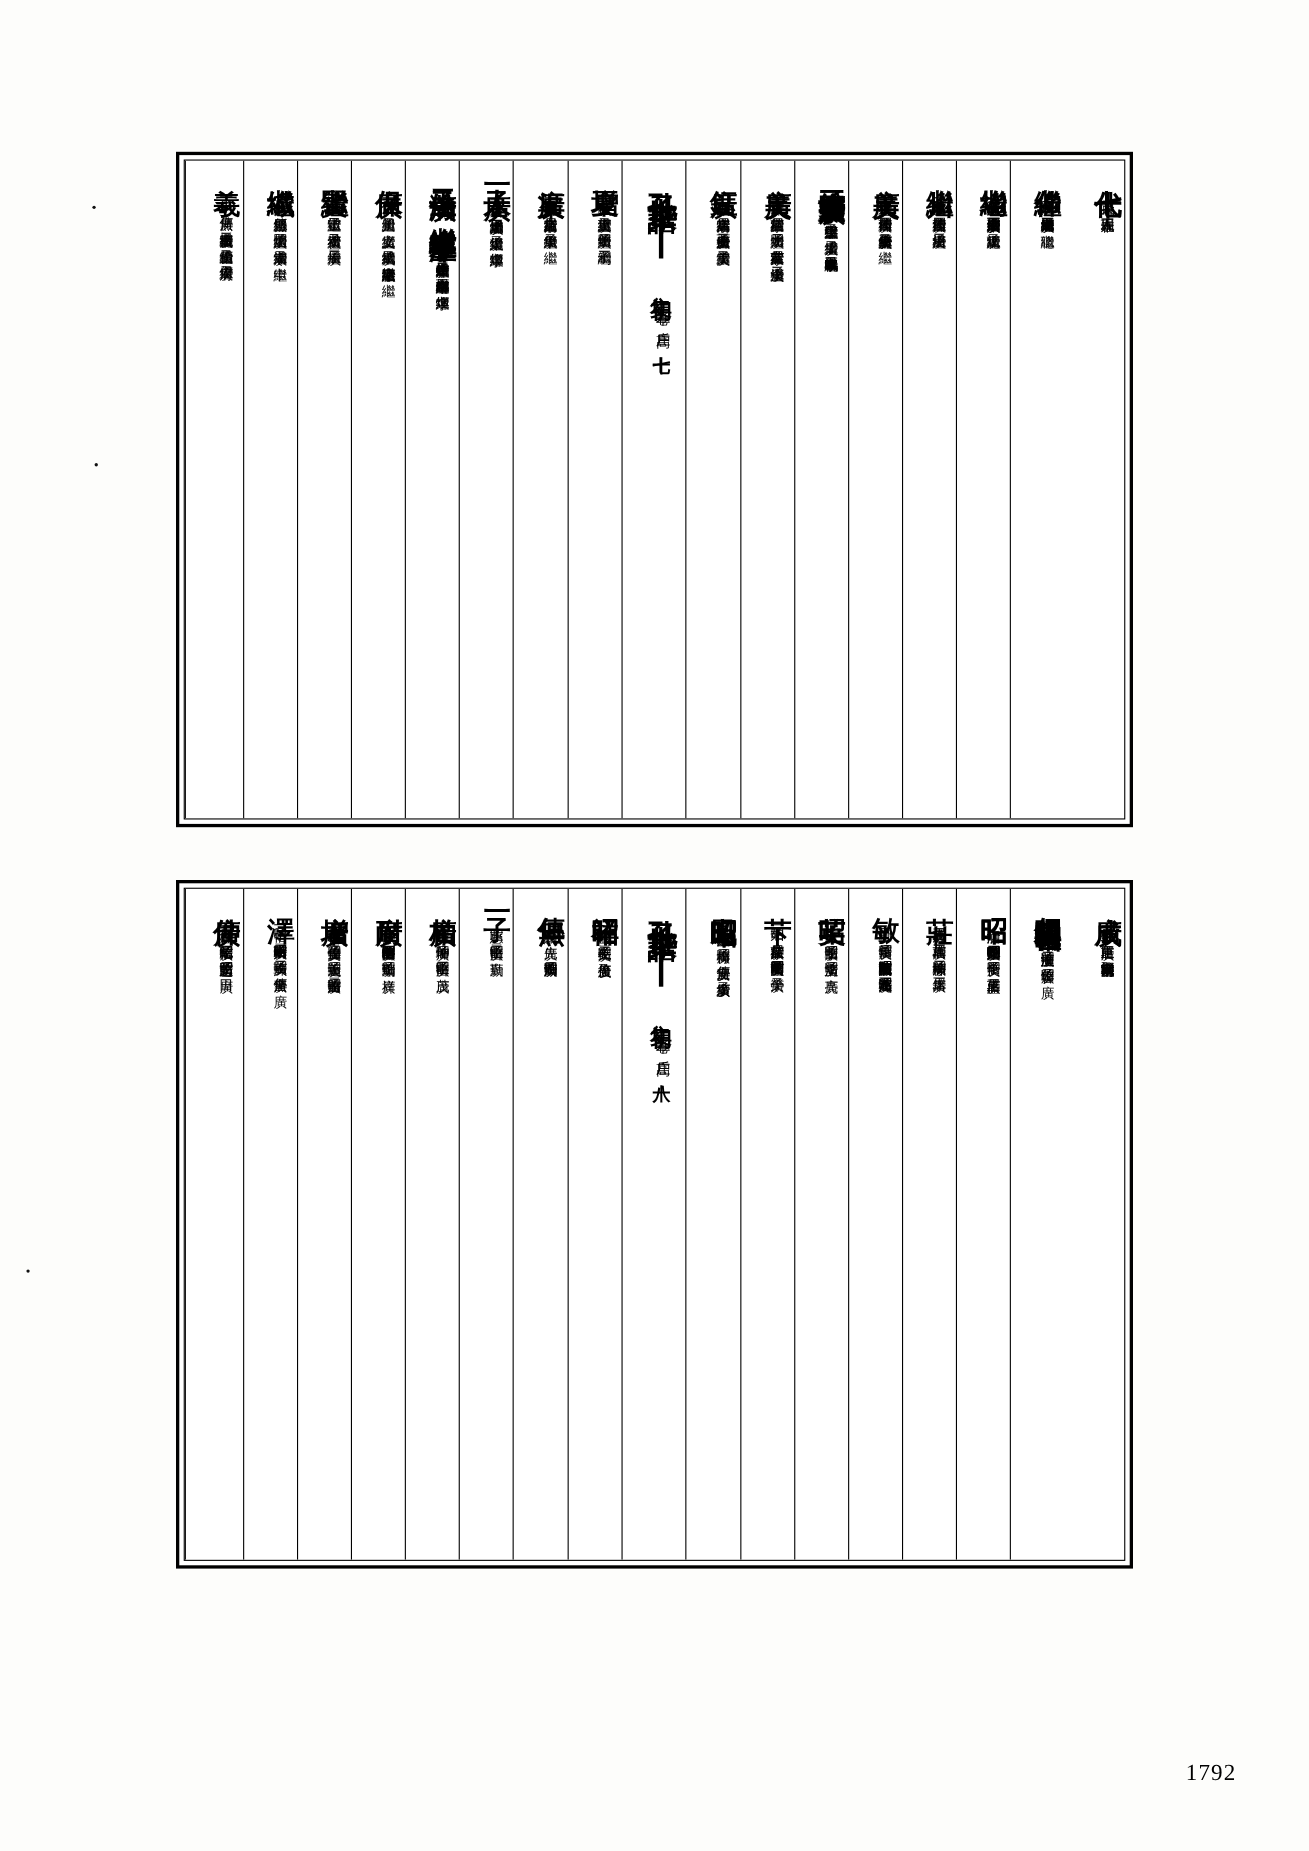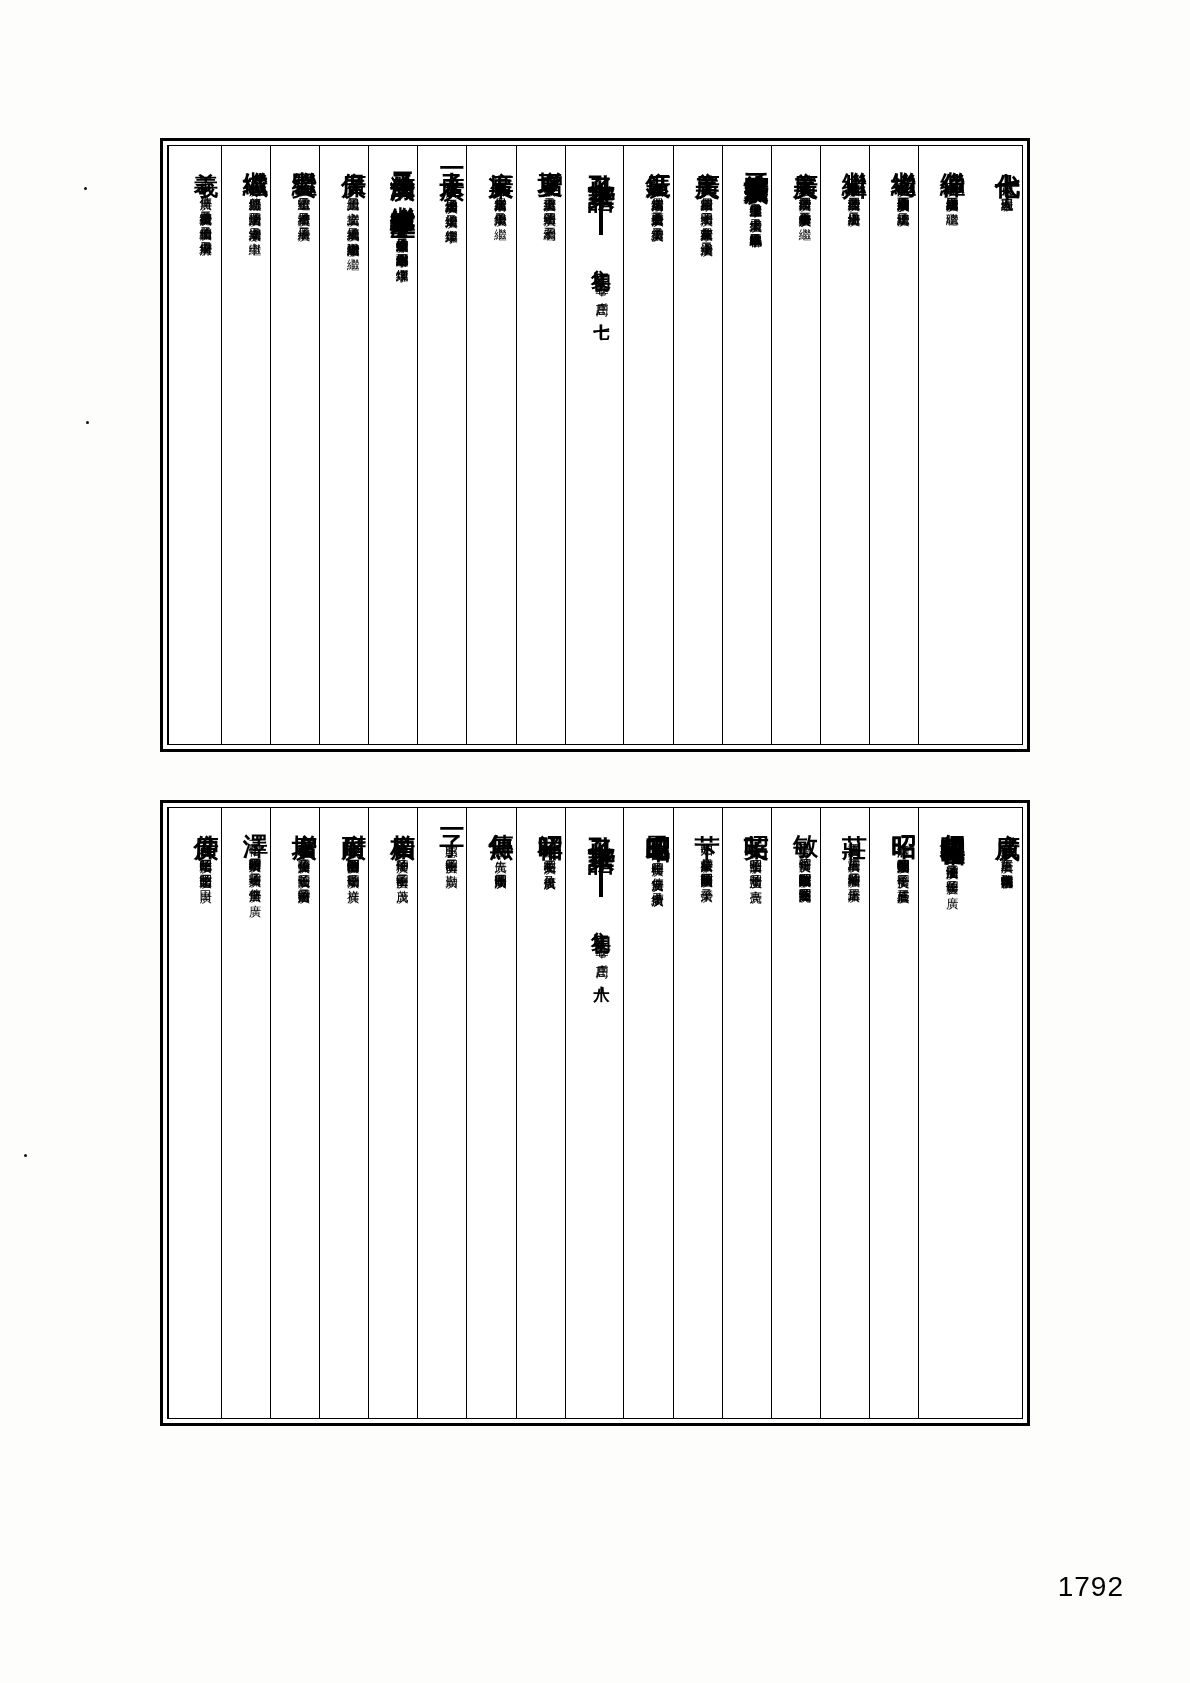--- a/index.html
+++ b/index.html
@@ -98,23 +98,23 @@
     width: 4px;
     height: 46px;
     background: #000;
     margin-top: 6px;
   }
 
   
   .folio {
     position: absolute;
     right: 66px;
-    bottom: 80px;
-    font-size: 28px;
-    font-family: Liberation Sans, sans-serif;
+    bottom: 59px;
+    font-size: 21px;
+    font-family: Liberation Serif, serif;
     letter-spacing: 1px;
   }
 
   
   .speck {
     position: absolute;
     width: 3px;
     height: 3px;
     background: #111;
     border-radius: 50%;

